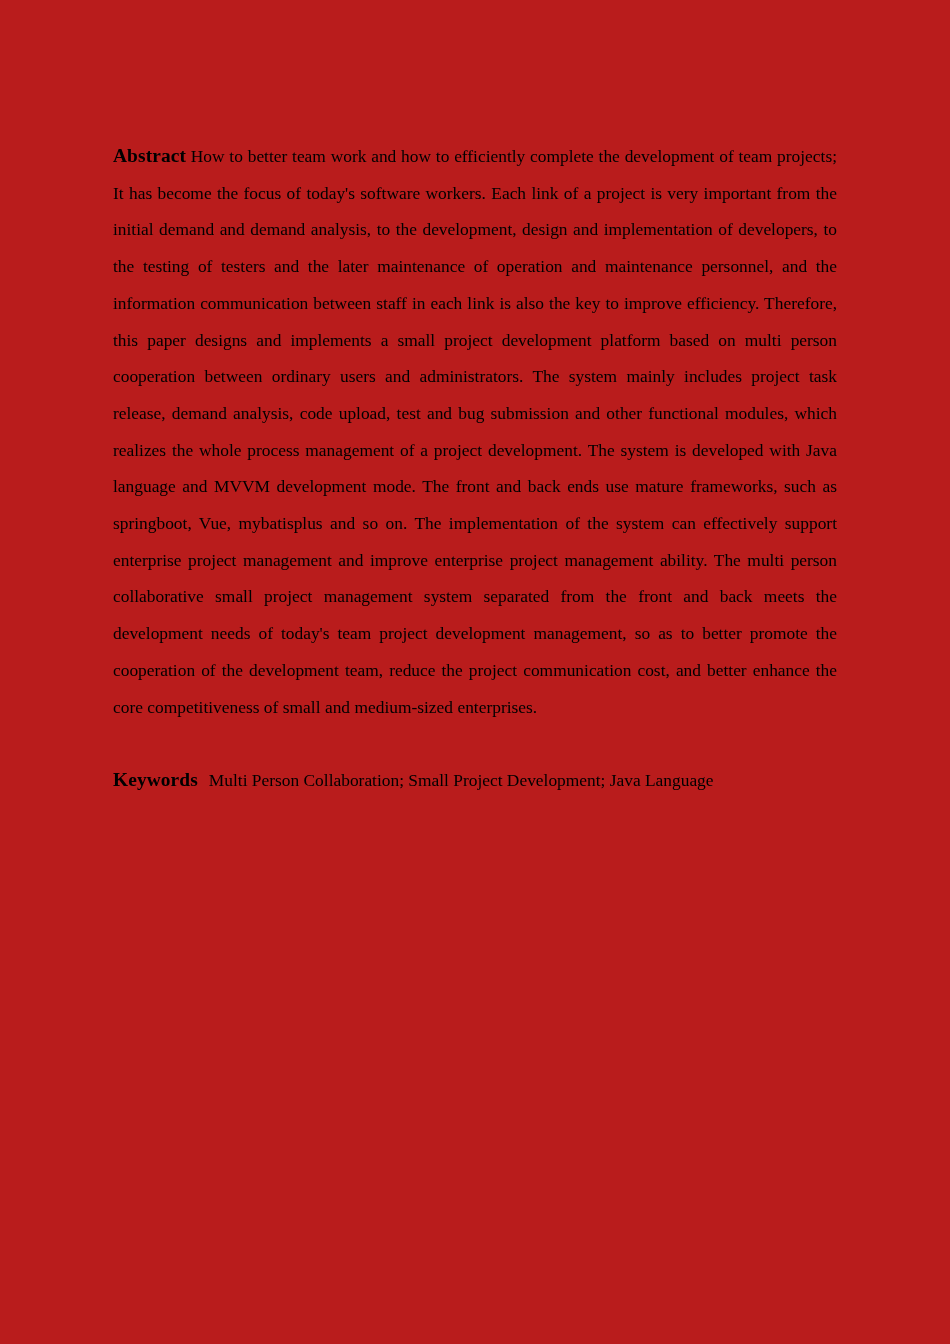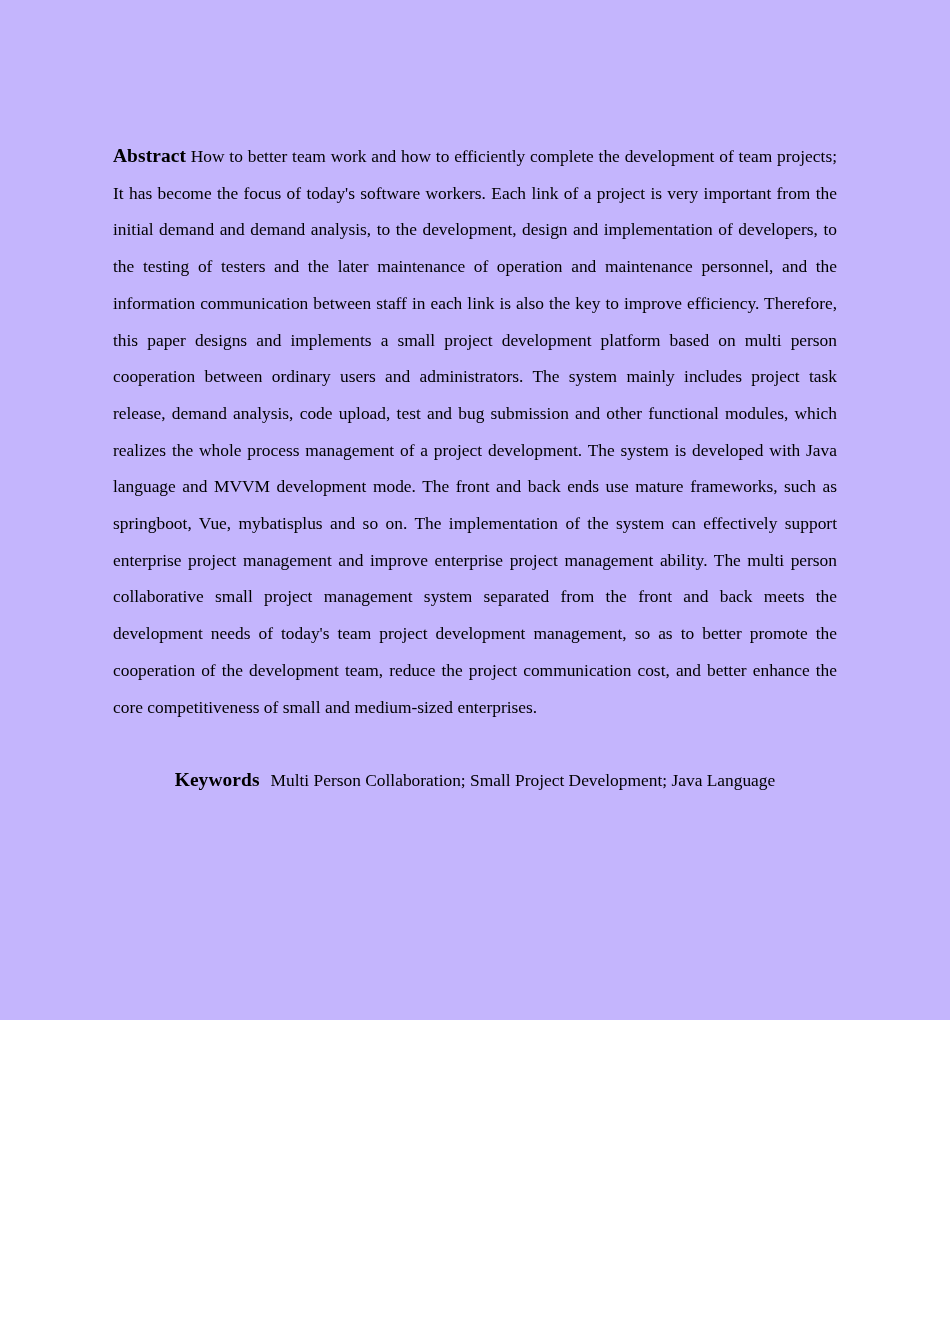--- a/index.html
+++ b/index.html
@@ -4,22 +4,22 @@
 <style>
   html, body {
     margin: 0;
     padding: 0;
     background: #ffffff;
   }
 
   .page {
     position: relative;
     width: 950px;
-    height: 1020px;
-    background: #c4b5fd;
+    height: 1344px;
+    background: #b91c1c;
     overflow: hidden;
     font-family: "Liberation Serif", "DejaVu Serif", serif;
     color: #000000;
   }
 
   .content-area {
     position: absolute;
     left: 113px;
     top: 138px;
     width: 724px;
@@ -44,21 +44,21 @@
 
   .abstract-body {
     font-weight: normal;
   }
 
   .keywords-line {
     margin: 0;
     margin-top: 36.7px;
     font-size: 17.4px;
     line-height: 36.7px;
-    text-align: center;
+    text-align: left;
     color: #000000;
     white-space: nowrap;
   }
 
   .keywords-label {
     font-weight: bold;
     font-size: 19.4px;
     letter-spacing: 0.1px;
   }
 

